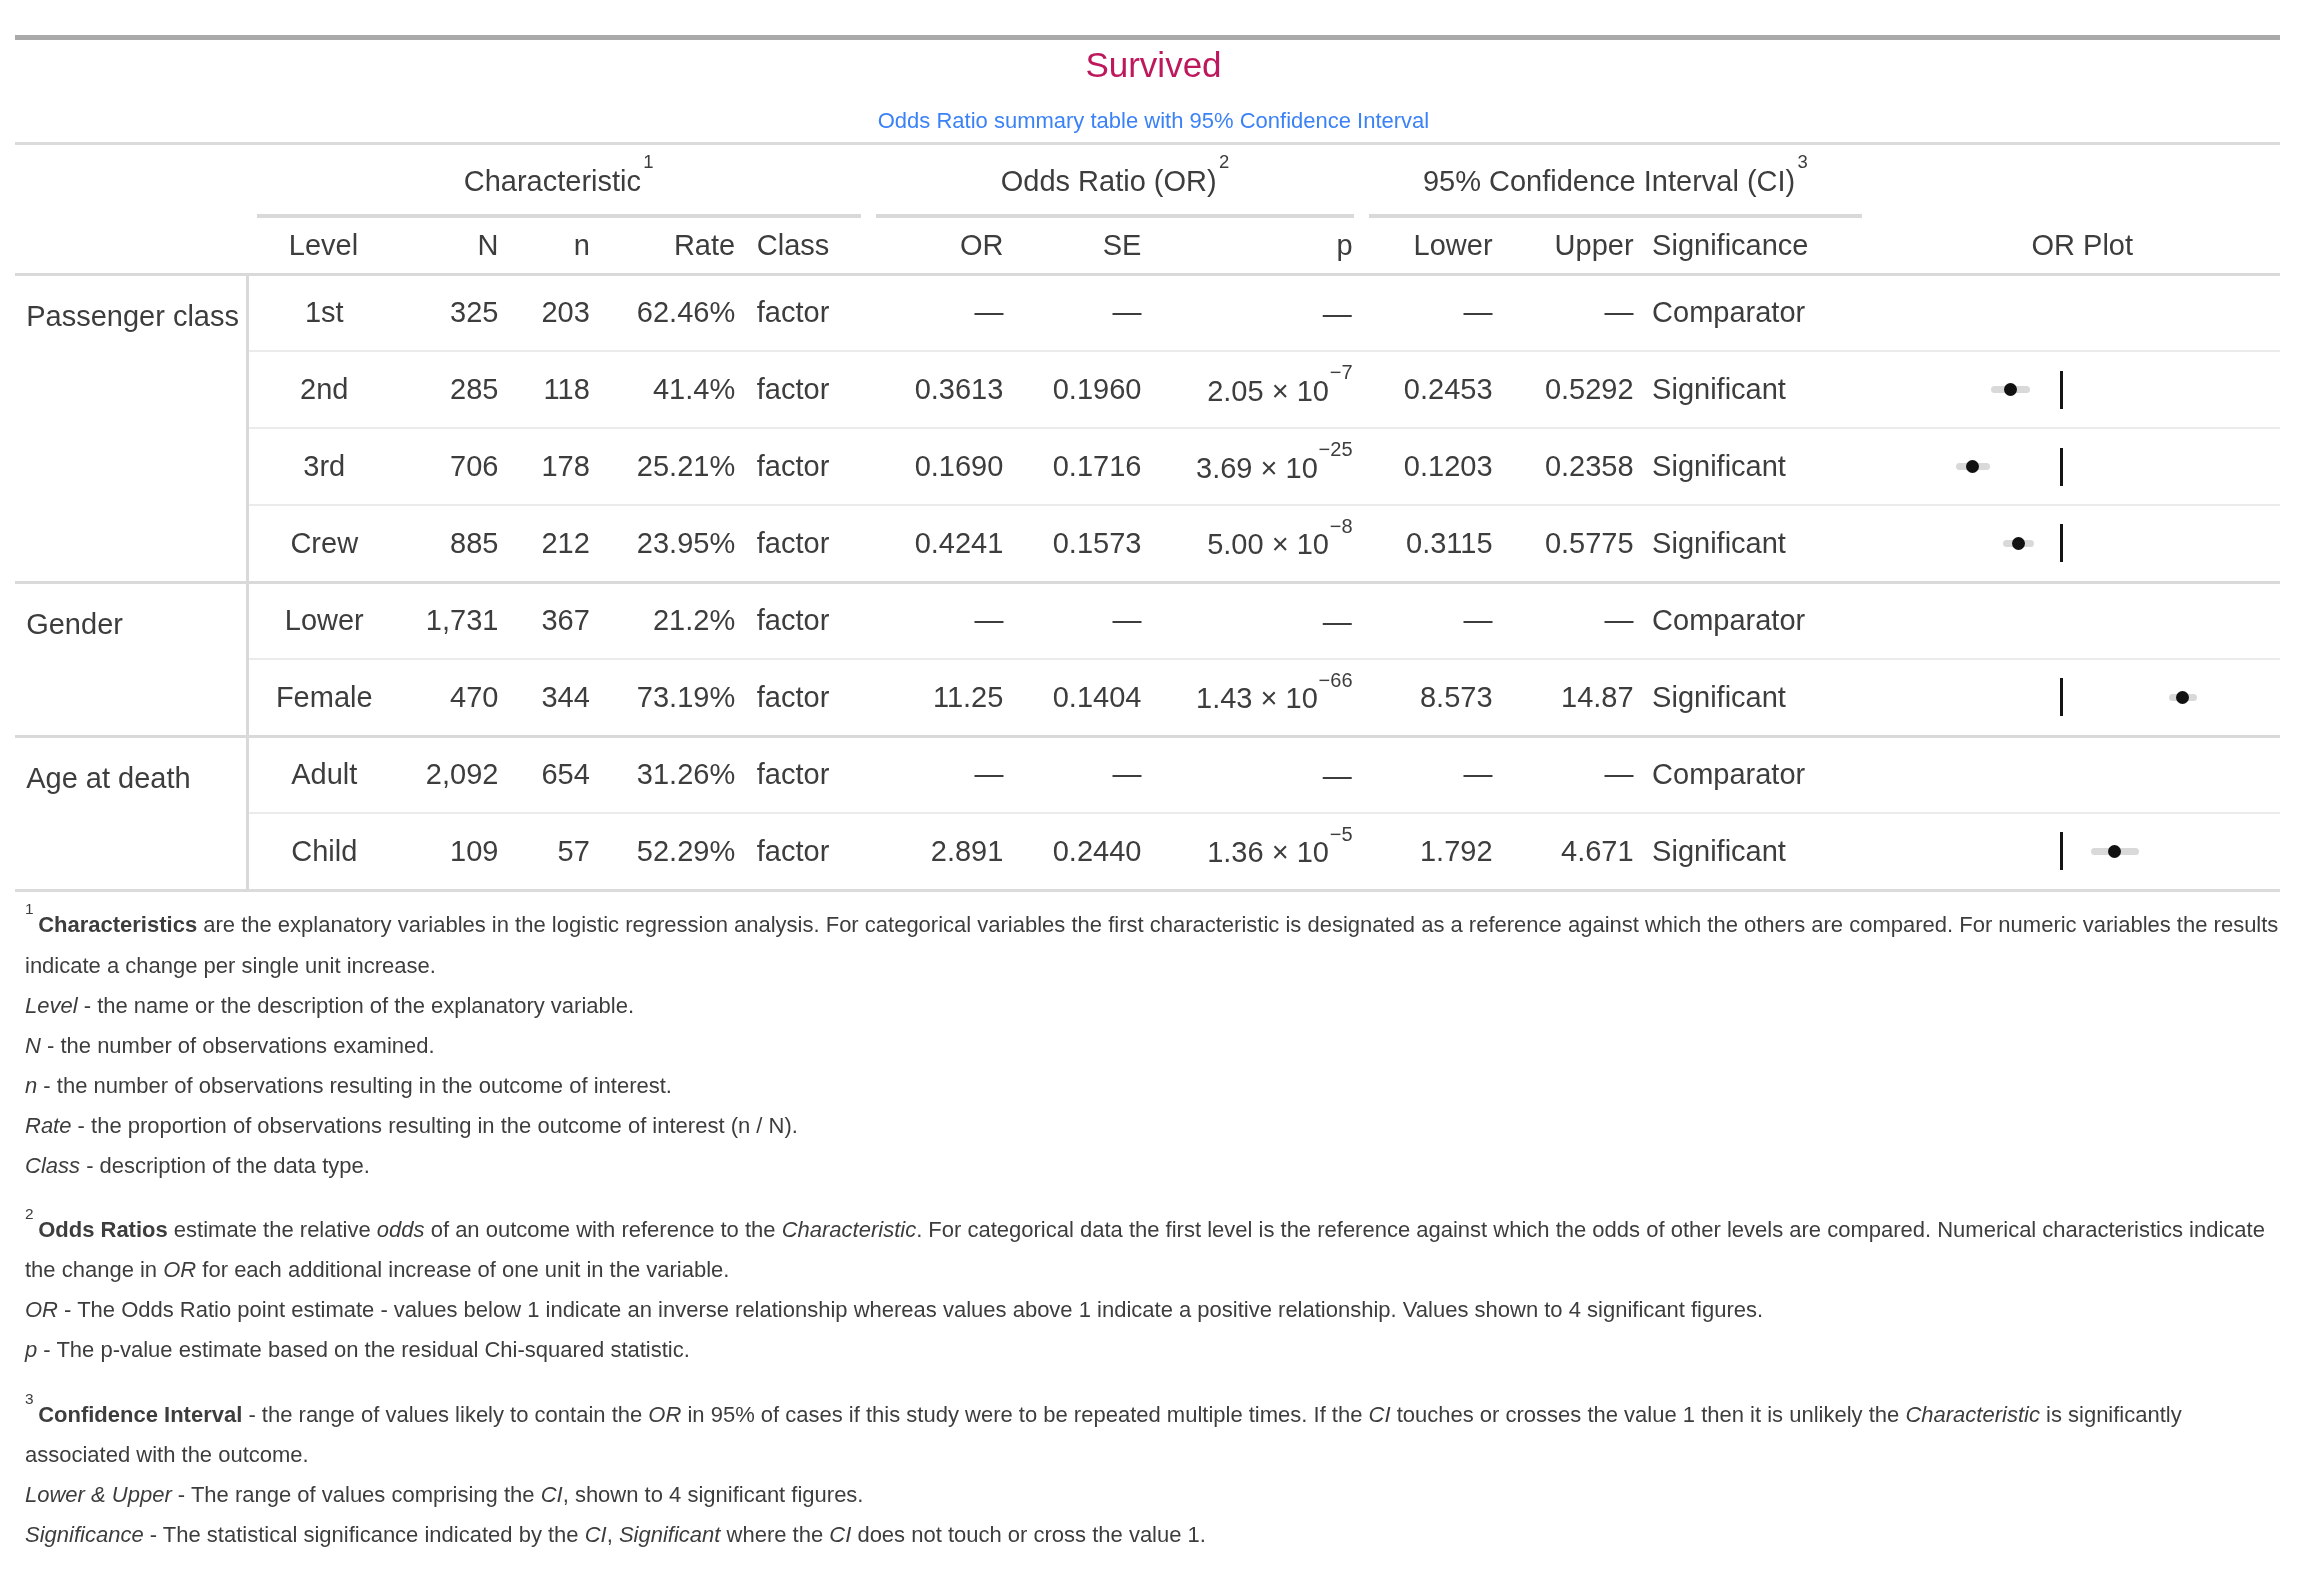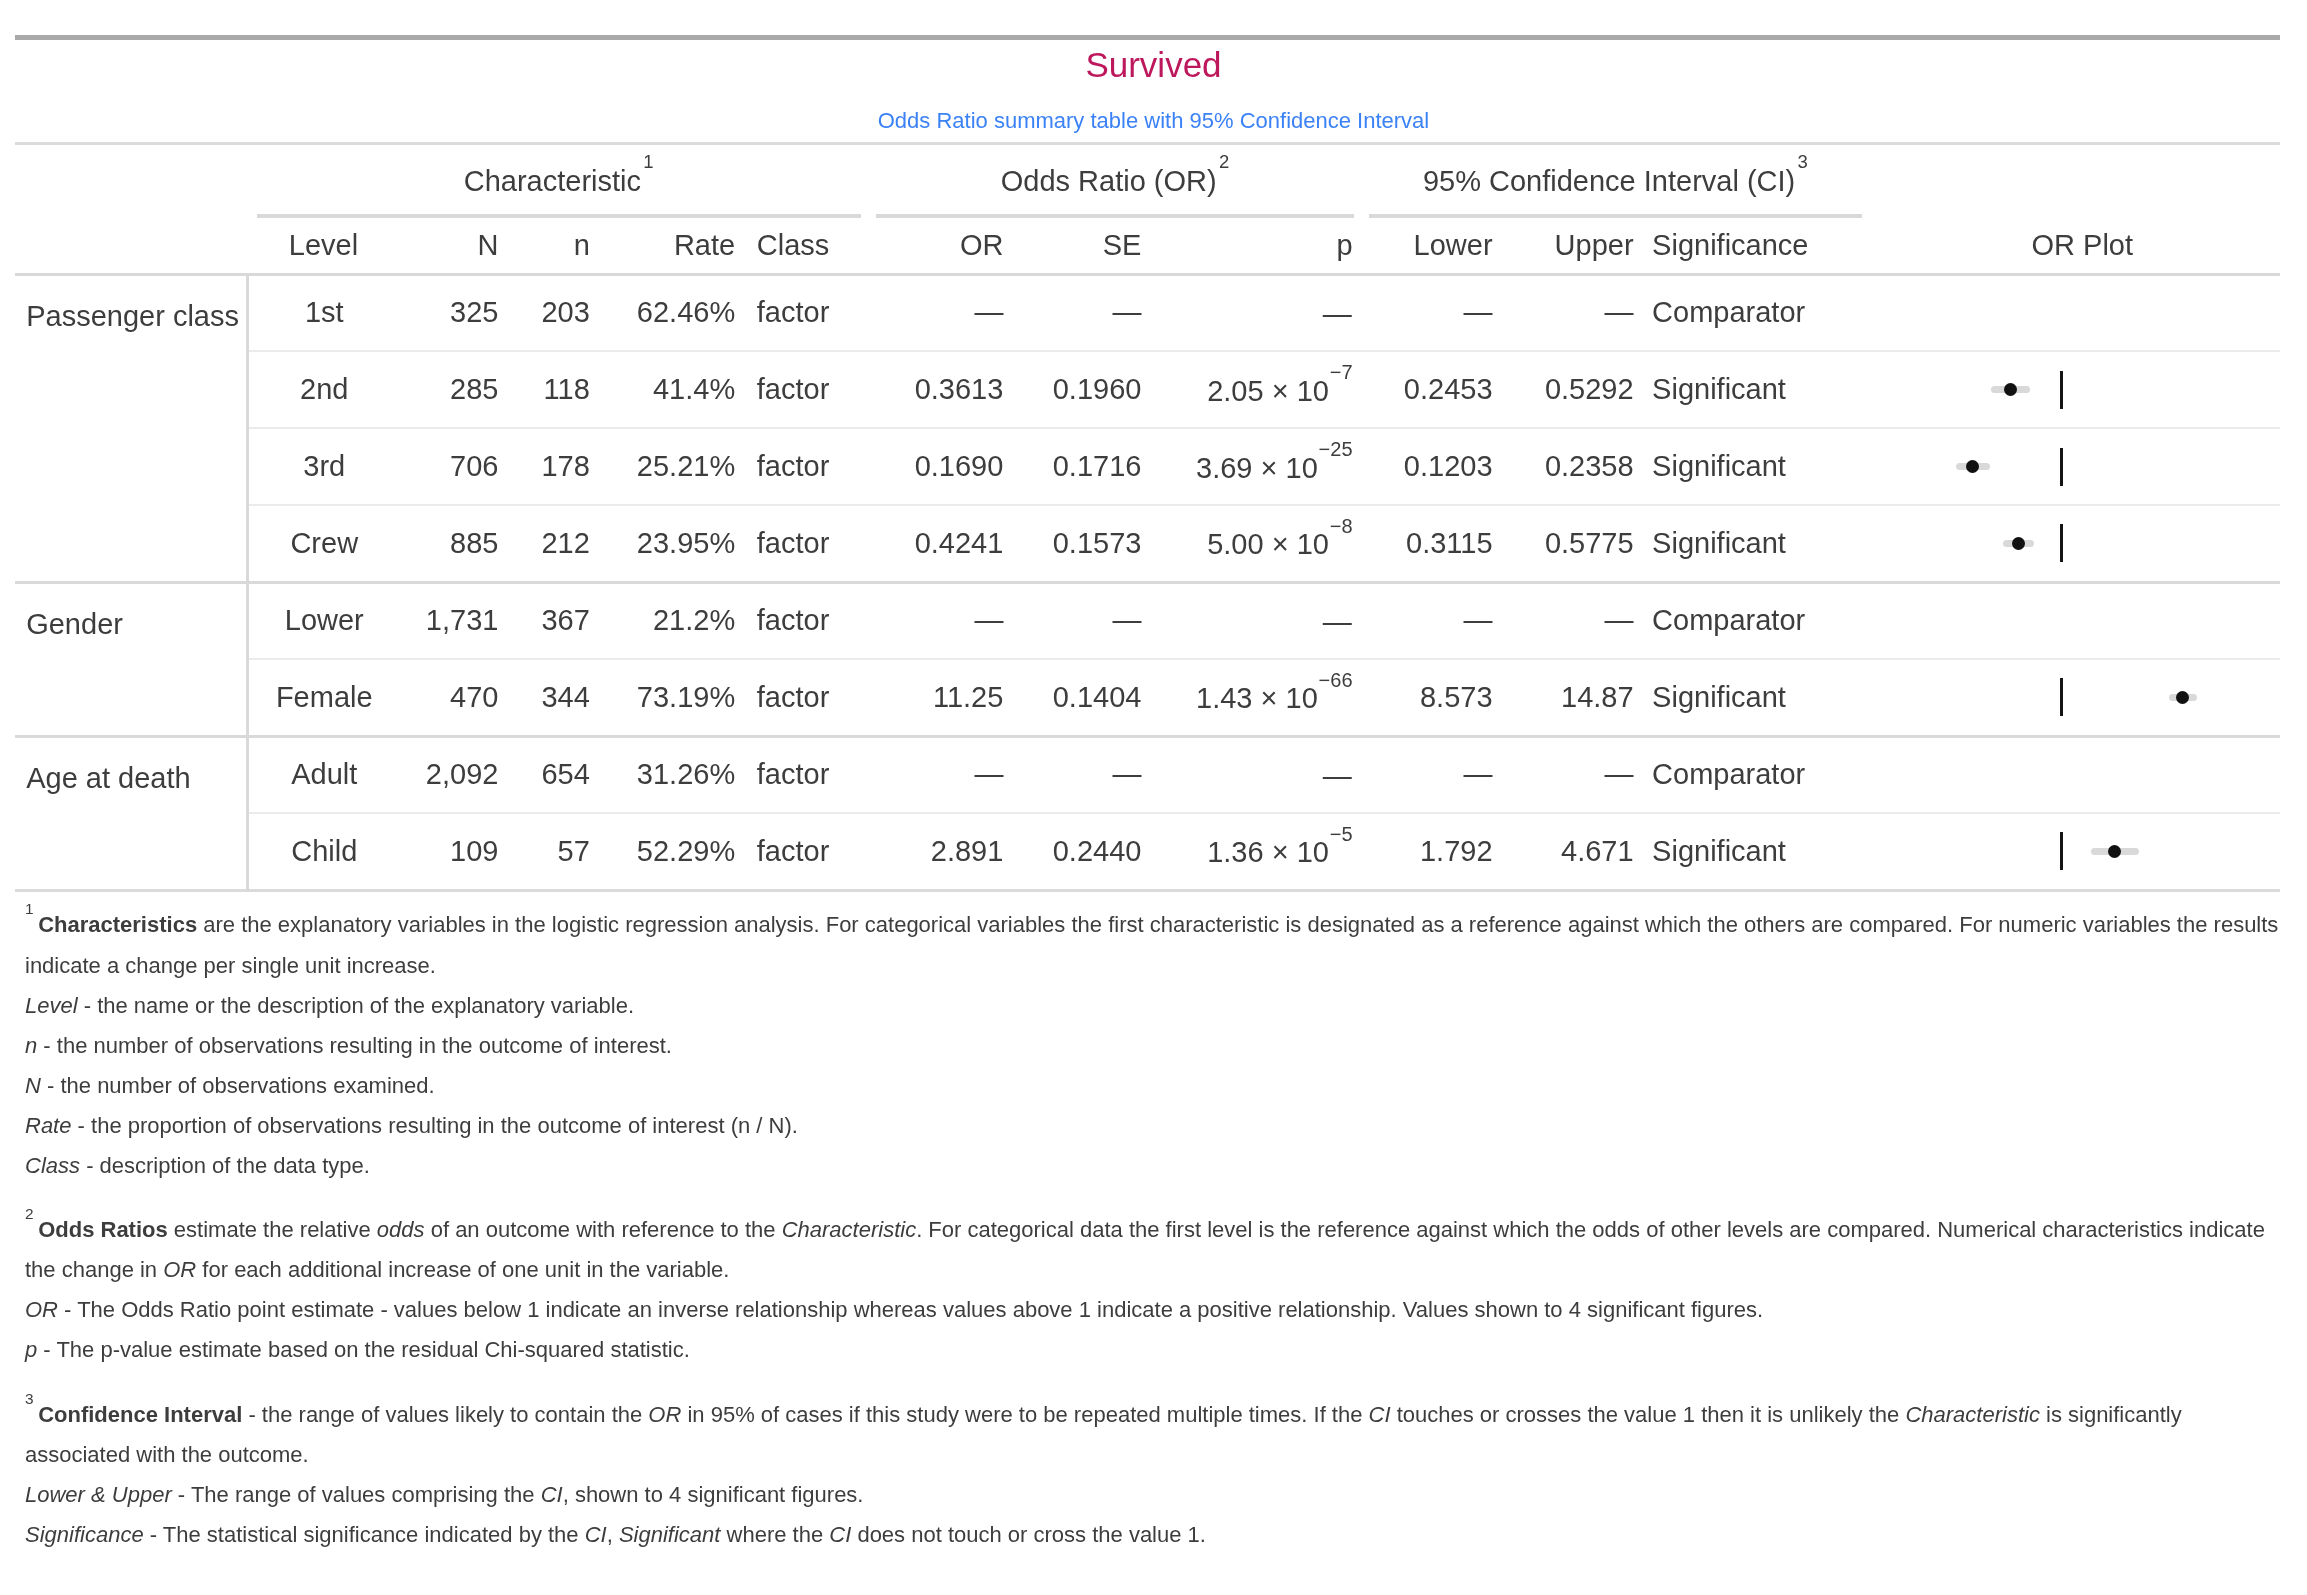--- a/index.html
+++ b/index.html
@@ -281,22 +281,22 @@
             <div class="refline" style="left: 176px;"></div>
           </td>
     </tr>
   </tbody>
     </table>
 
   <div class="footnotes">
       <div class="fn-block">
         <p><sup class="fn-sup">1</sup><b>Characteristics</b><span> are the explanatory variables in the logistic regression analysis. For categorical variables the first characteristic is designated as a reference against which the others are compared. For numeric variables the results indicate a change per single unit increase.</span></p>
         <p><i>Level</i><span> - the name or the description of the explanatory variable.</span></p>
+        <p><i>N</i><span> - the number of observations examined.</span></p>
         <p><i>n</i><span> - the number of observations resulting in the outcome of interest.</span></p>
-        <p><i>N</i><span> - the number of observations examined.</span></p>
         <p><i>Rate</i><span> - the proportion of observations resulting in the outcome of interest (n / N).</span></p>
         <p><i>Class</i><span> - description of the data type.</span></p>
       </div>
       <div class="fn-block">
         <p><sup class="fn-sup">2</sup><b>Odds Ratios</b><span> estimate the relative </span><i>odds</i><span> of an outcome with reference to the </span><i>Characteristic</i><span>. For categorical data the first level is the reference against which the odds of other levels are compared. Numerical characteristics indicate the change in </span><i>OR</i><span> for each additional increase of one unit in the variable.</span></p>
         <p><i>OR</i><span> - The Odds Ratio point estimate - values below 1 indicate an inverse relationship whereas values above 1 indicate a positive relationship. Values shown to 4 significant figures.</span></p>
         <p><i>p</i><span> - The p-value estimate based on the residual Chi-squared statistic.</span></p>
       </div>
       <div class="fn-block">
         <p><sup class="fn-sup">3</sup><b>Confidence Interval</b><span> - the range of values likely to contain the </span><i>OR</i><span> in 95% of cases if this study were to be repeated multiple times. If the </span><i>CI</i><span> touches or crosses the value 1 then it is unlikely the </span><i>Characteristic</i><span> is significantly associated with the outcome.</span></p>

